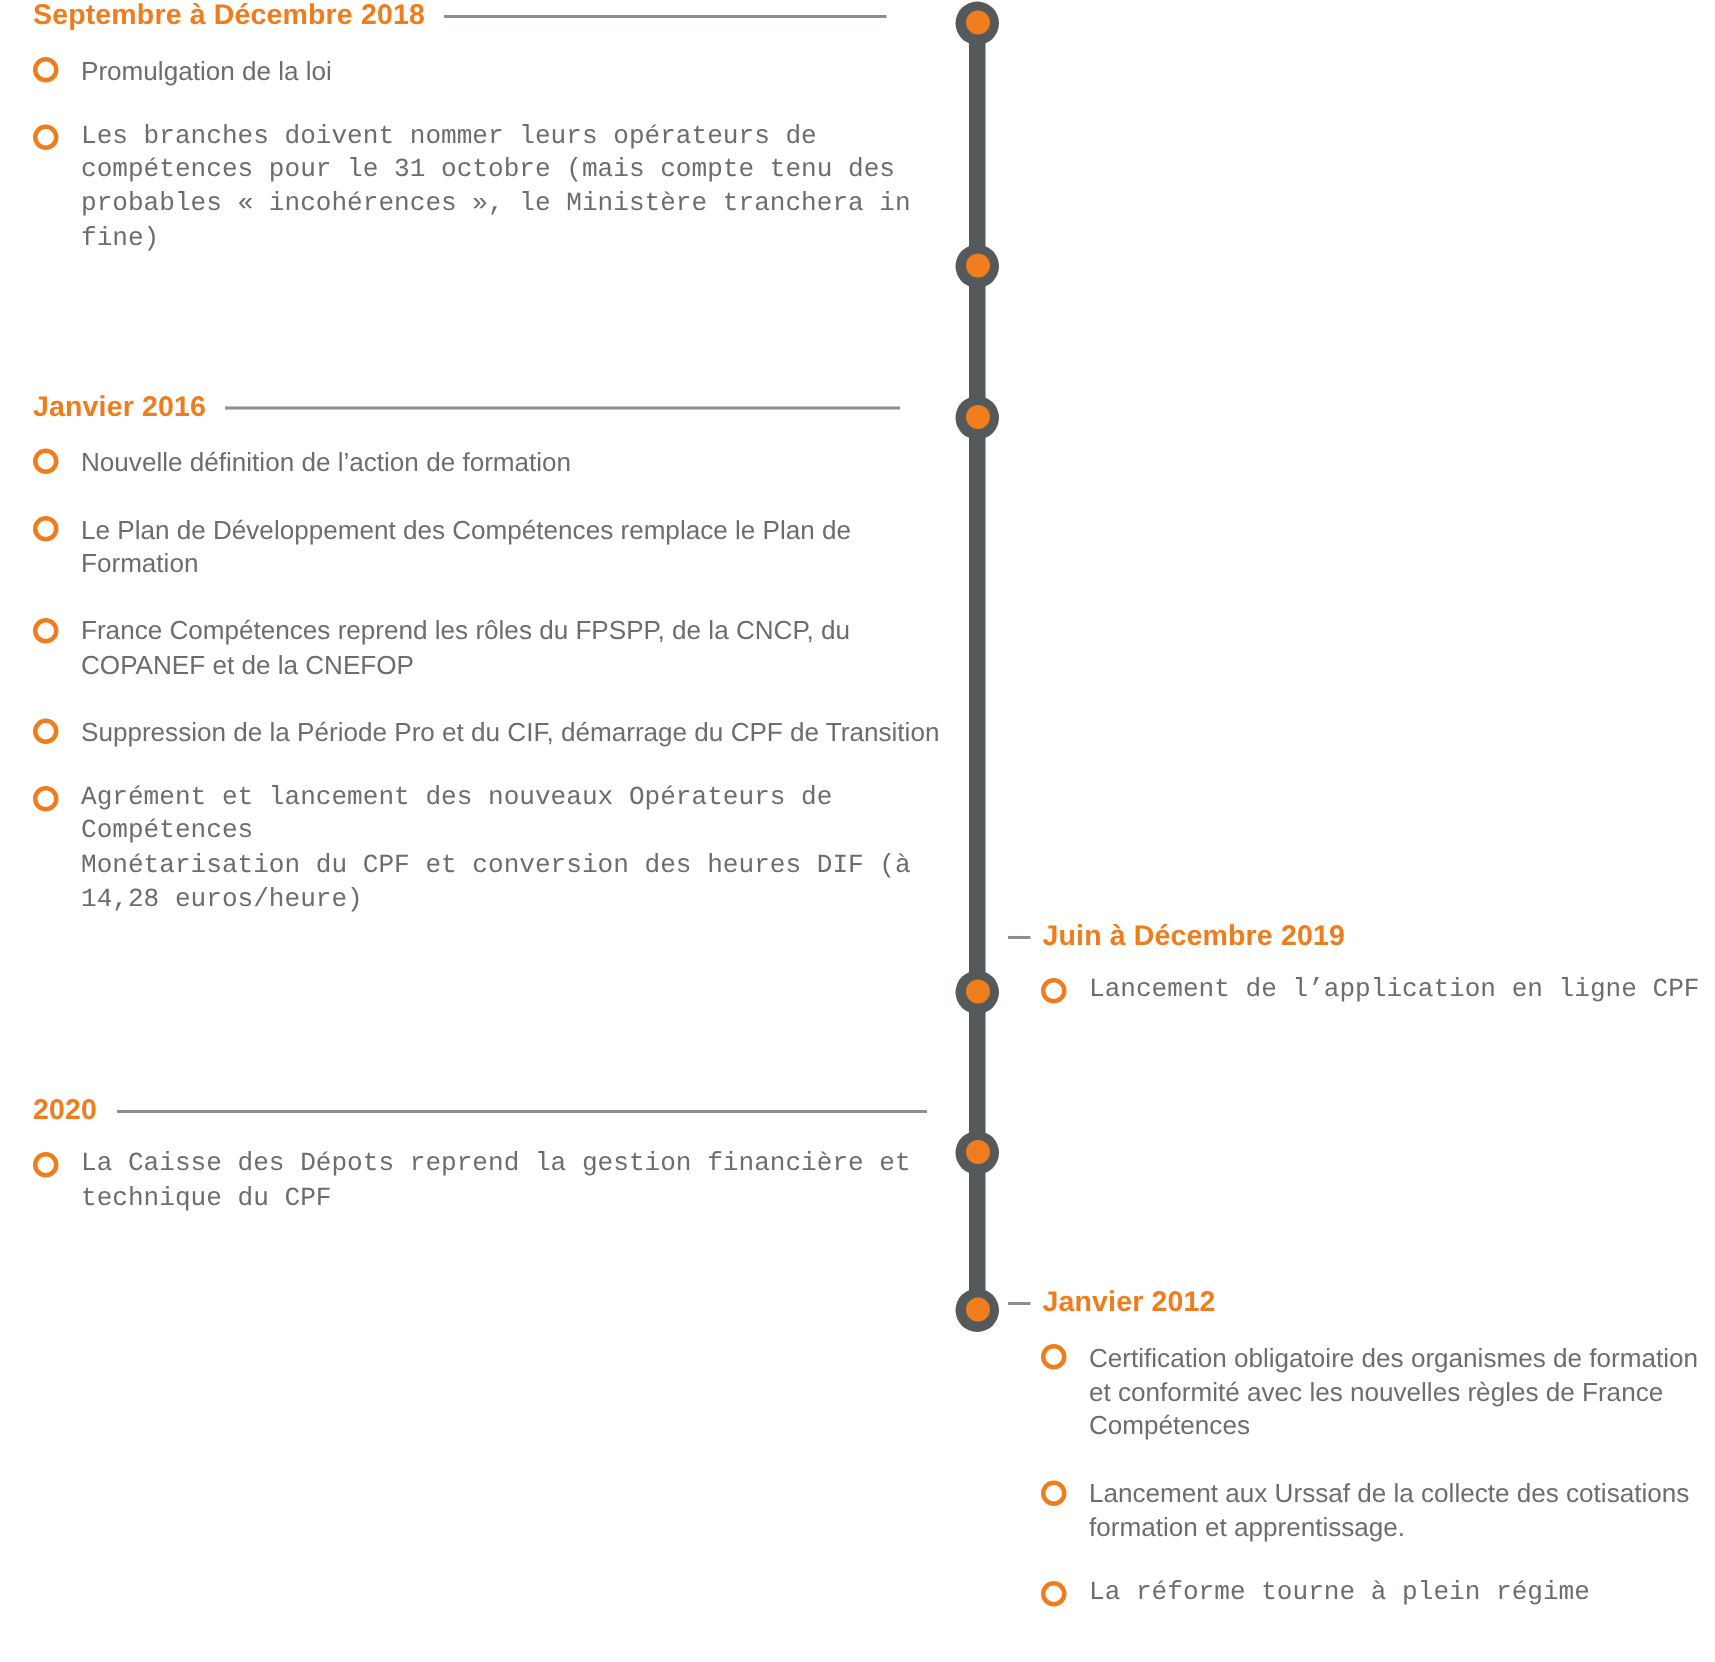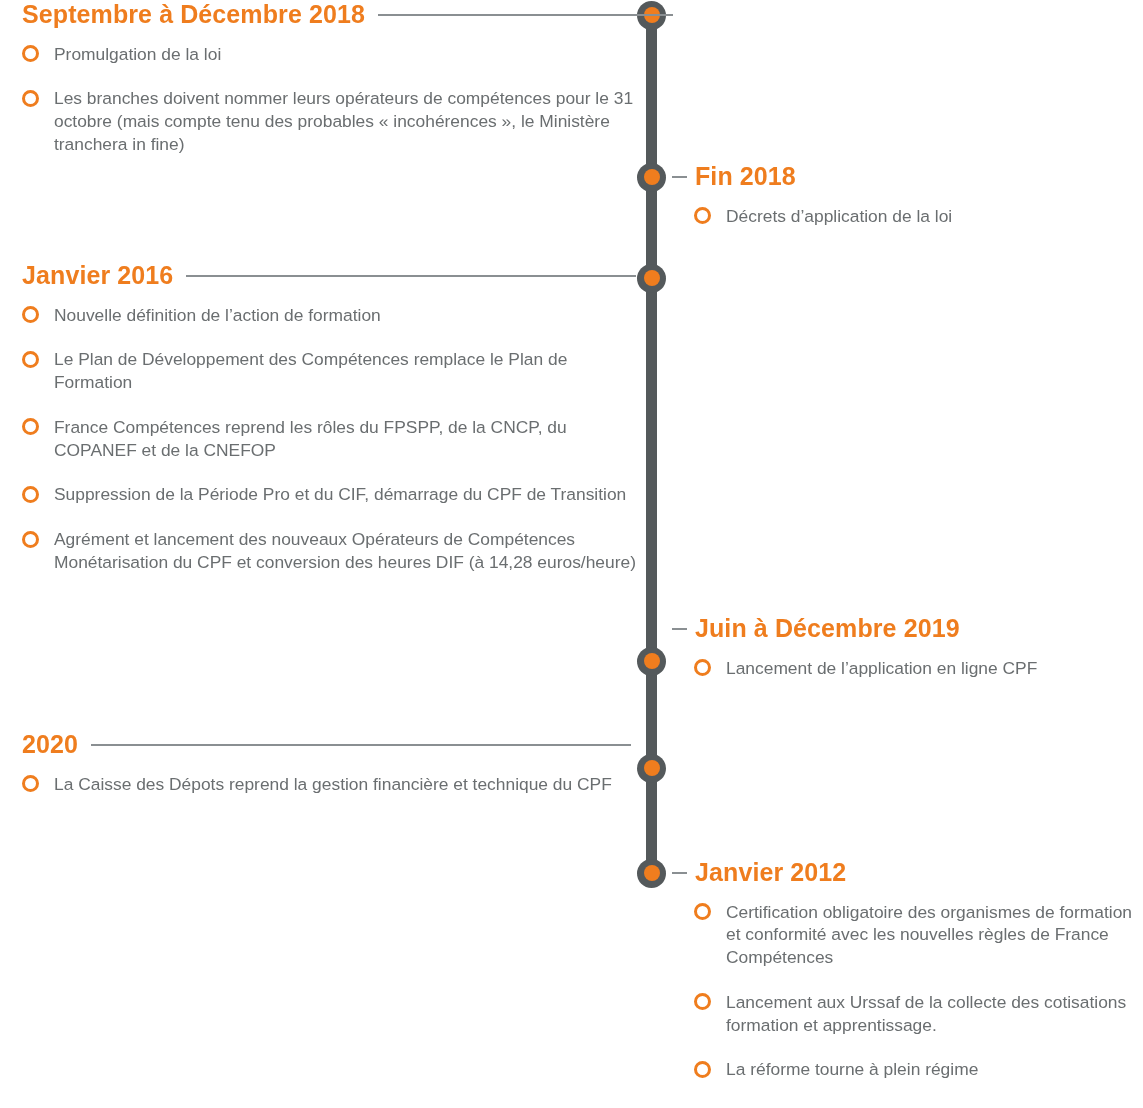--- a/index.html
+++ b/index.html
@@ -73,21 +73,21 @@
     display: flex;
     align-items: center;
     gap: 0;
   }
   .section.left .heading-row {
     padding-left: 22px;
   }
   .heading {
     color: #ef7d1e;
     font-weight: bold;
-    font-size: 25px;
+    font-size: 19px;
     line-height: 1.1;
     white-space: nowrap;
     letter-spacing: 0.1px;
   }
   .rule {
     height: 2px;
     background: #8a8f92;
     flex: 1 1 auto;
   }
   .section.left .rule {
@@ -131,21 +131,21 @@
   }
 
   
   .section.left .items { padding-left: 22px; }
   .section.left .item { padding-left: 32px; margin-bottom: 22px; }
 
   
   .section.right .items { padding-left: 22px; }
   .section.right .item { padding-left: 32px; margin-bottom: 22px; }
 
-  .item:last-child { margin-bottom: 0; }
+  .item:last-child { margin-bottom: 0; font-family: Liberation Mono, monospace; }
 
   
   .section .items { margin-top: 14px; }
 </style>
 </head>
 <body>
 
 <div id="timeline-root">
   <div class="spine" style="top: 15px; height: 858px;"></div>
 
@@ -164,32 +164,20 @@
         <li class="item">
           <span class="ring"></span>
           <span class="txt">Promulgation de la loi</span>
         </li>
         <li class="item">
           <span class="ring"></span>
           <span class="txt">Les branches doivent nommer leurs opérateurs de compétences pour le 31 octobre (mais compte tenu des probables « incohérences », le Ministère tranchera in fine)</span>
         </li>
       </ul>
     </div>
-    <div class="section right" style="top: 163px;">
-      <div class="heading-row">
-        <span class="dash"></span>
-        <span class="heading">Fin 2018</span>
-      </div>
-      <ul class="items">
-        <li class="item">
-          <span class="ring"></span>
-          <span class="txt">Décrets d’application de la loi</span>
-        </li>
-      </ul>
-    </div>
     <div class="section left" style="top: 262px;">
       <div class="heading-row">
         <span class="heading">Janvier 2016</span>
         <span class="rule" style="flex: 0 0 auto; width: 450px;"></span>
       </div>
       <ul class="items">
         <li class="item">
           <span class="ring"></span>
           <span class="txt">Nouvelle définition de l’action de formation</span>
         </li>

